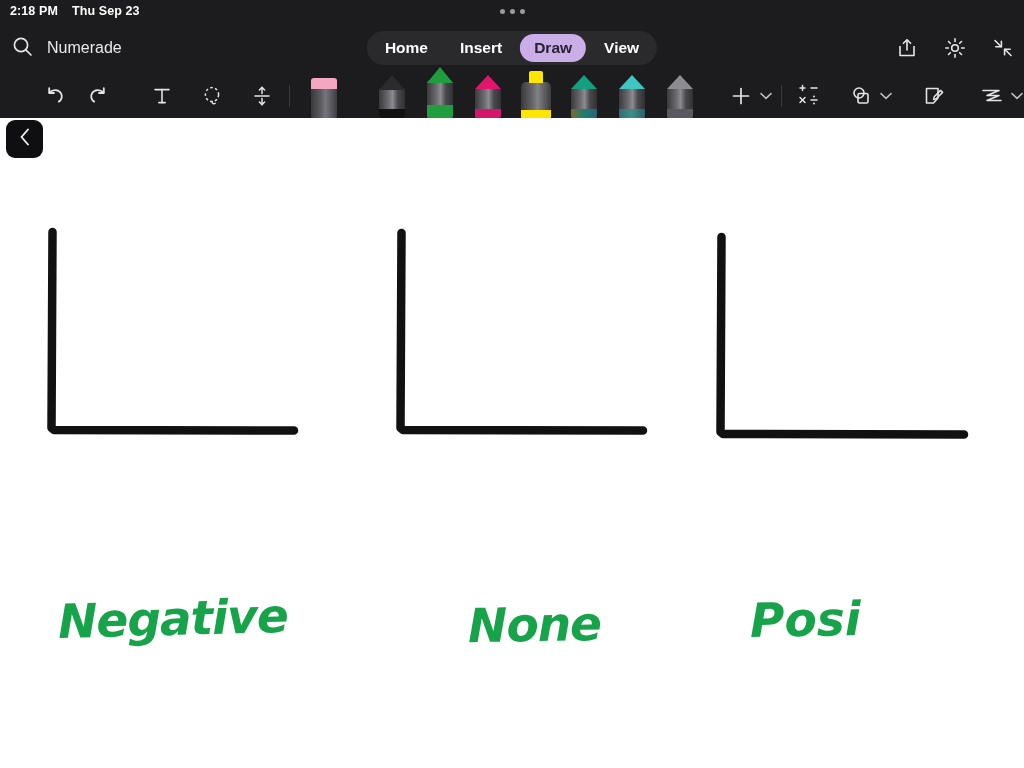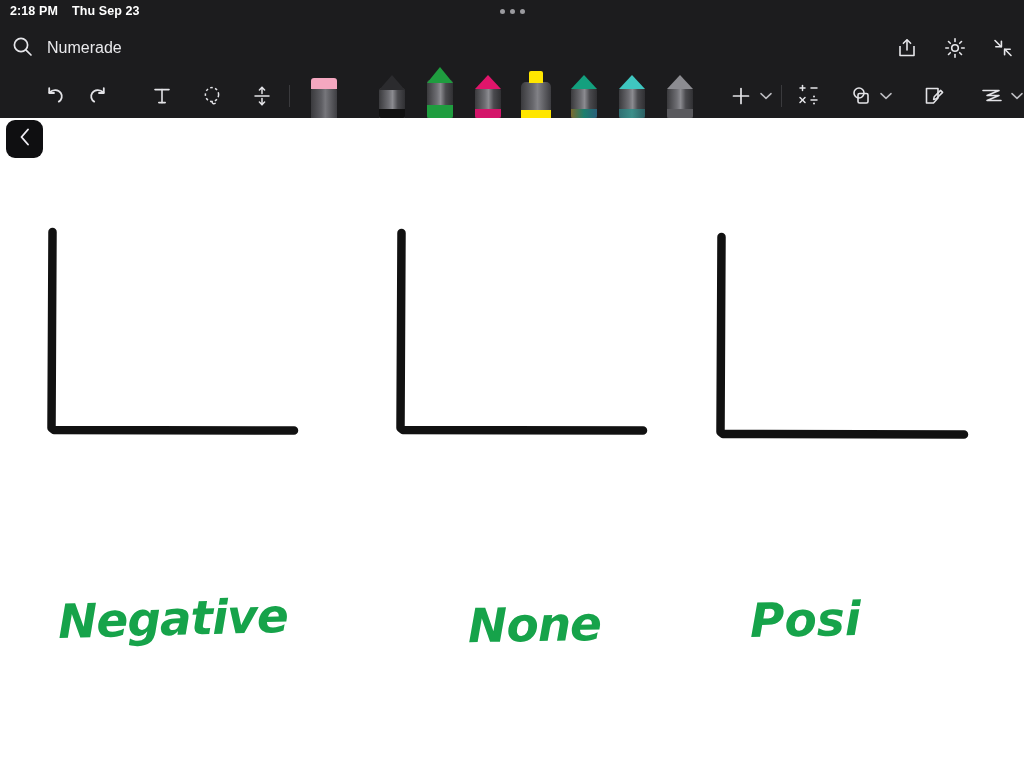--- a/index.html
+++ b/index.html
@@ -158,20 +158,26 @@
     <div class="nav-left">
       <span>
         <svg width="21" height="21" viewBox="0 0 21 21">
           <circle cx="9" cy="9" r="6.6" stroke="#e6e6ea" stroke-width="1.7" fill="none"></circle>
           <line x1="13.8" y1="13.8" x2="19" y2="19" stroke="#e6e6ea" stroke-width="1.7" stroke-linecap="round"></line>
         </svg>
       </span>
       <span class="doc-title">Numerade</span>
     </div>
 
+    <div class="tabs">
+      <span class="tab">Home</span>
+      <span class="tab">Insert</span>
+      <span class="tab active">Draw</span>
+      <span class="tab">View</span>
+    </div>
 
     <div class="nav-right">
       <span class="nav-icon">
         <svg width="22" height="22" viewBox="0 0 22 22">
           <path d="M4 9v9.5h14V9" stroke="#e6e6ea" stroke-width="1.6" fill="none" stroke-linejoin="round"></path>
           <path d="M11 13V3.2" stroke="#e6e6ea" stroke-width="1.6" fill="none" stroke-linecap="round"></path>
           <path d="M7.4 6.3L11 2.8l3.6 3.5" stroke="#e6e6ea" stroke-width="1.6" fill="none" stroke-linecap="round" stroke-linejoin="round"></path>
         </svg>
       </span>
       <span class="nav-icon">

